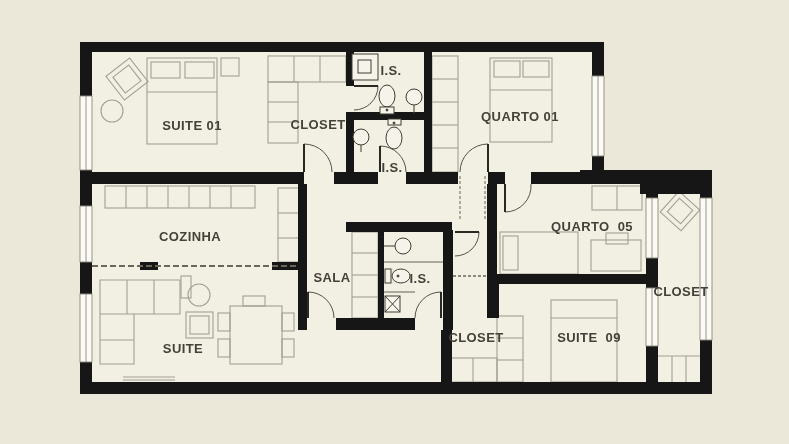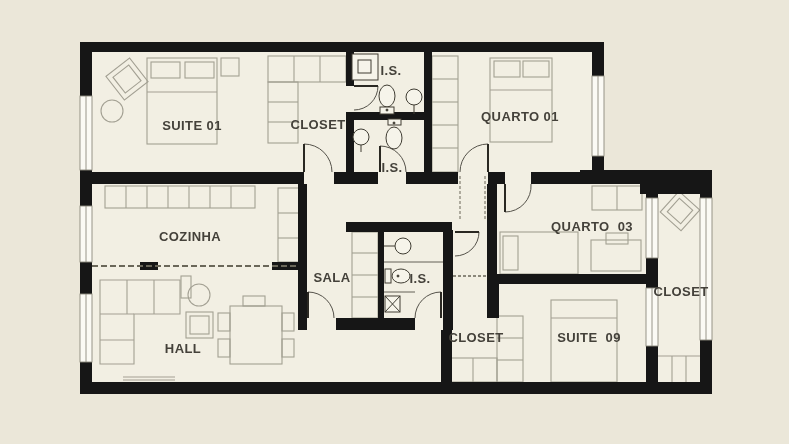--- a/index.html
+++ b/index.html
@@ -291,20 +291,20 @@
 
 <div>
   <div class="lbl" style="left:192px;top:125px">SUITE 01</div>
   <div class="lbl" style="left:318px;top:124px">CLOSET</div>
   <div class="lbl small" style="left:391px;top:70px">I.S.</div>
   <div class="lbl small" style="left:392px;top:167px">I.S.</div>
   <div class="lbl" style="left:520px;top:116px">QUARTO 01</div>
   <div class="lbl" style="left:190px;top:236px">COZINHA</div>
   <div class="lbl" style="left:332px;top:277px">SALA</div>
   <div class="lbl small" style="left:420px;top:278px">I.S.</div>
-  <div class="lbl" style="left:592px;top:226px">QUARTO  03</div>
+  <div class="lbl" style="left:592px;top:226px">QUARTO  05</div>
   <div class="lbl small" style="left:681px;top:291px">CLOSET</div>
-  <div class="lbl" style="left:183px;top:348px">HALL</div>
+  <div class="lbl" style="left:183px;top:348px">SUITE</div>
   <div class="lbl" style="left:476px;top:337px">CLOSET</div>
   <div class="lbl" style="left:589px;top:337px">SUITE  09</div>
 </div>
 
 </div>
 
 </body></html>

